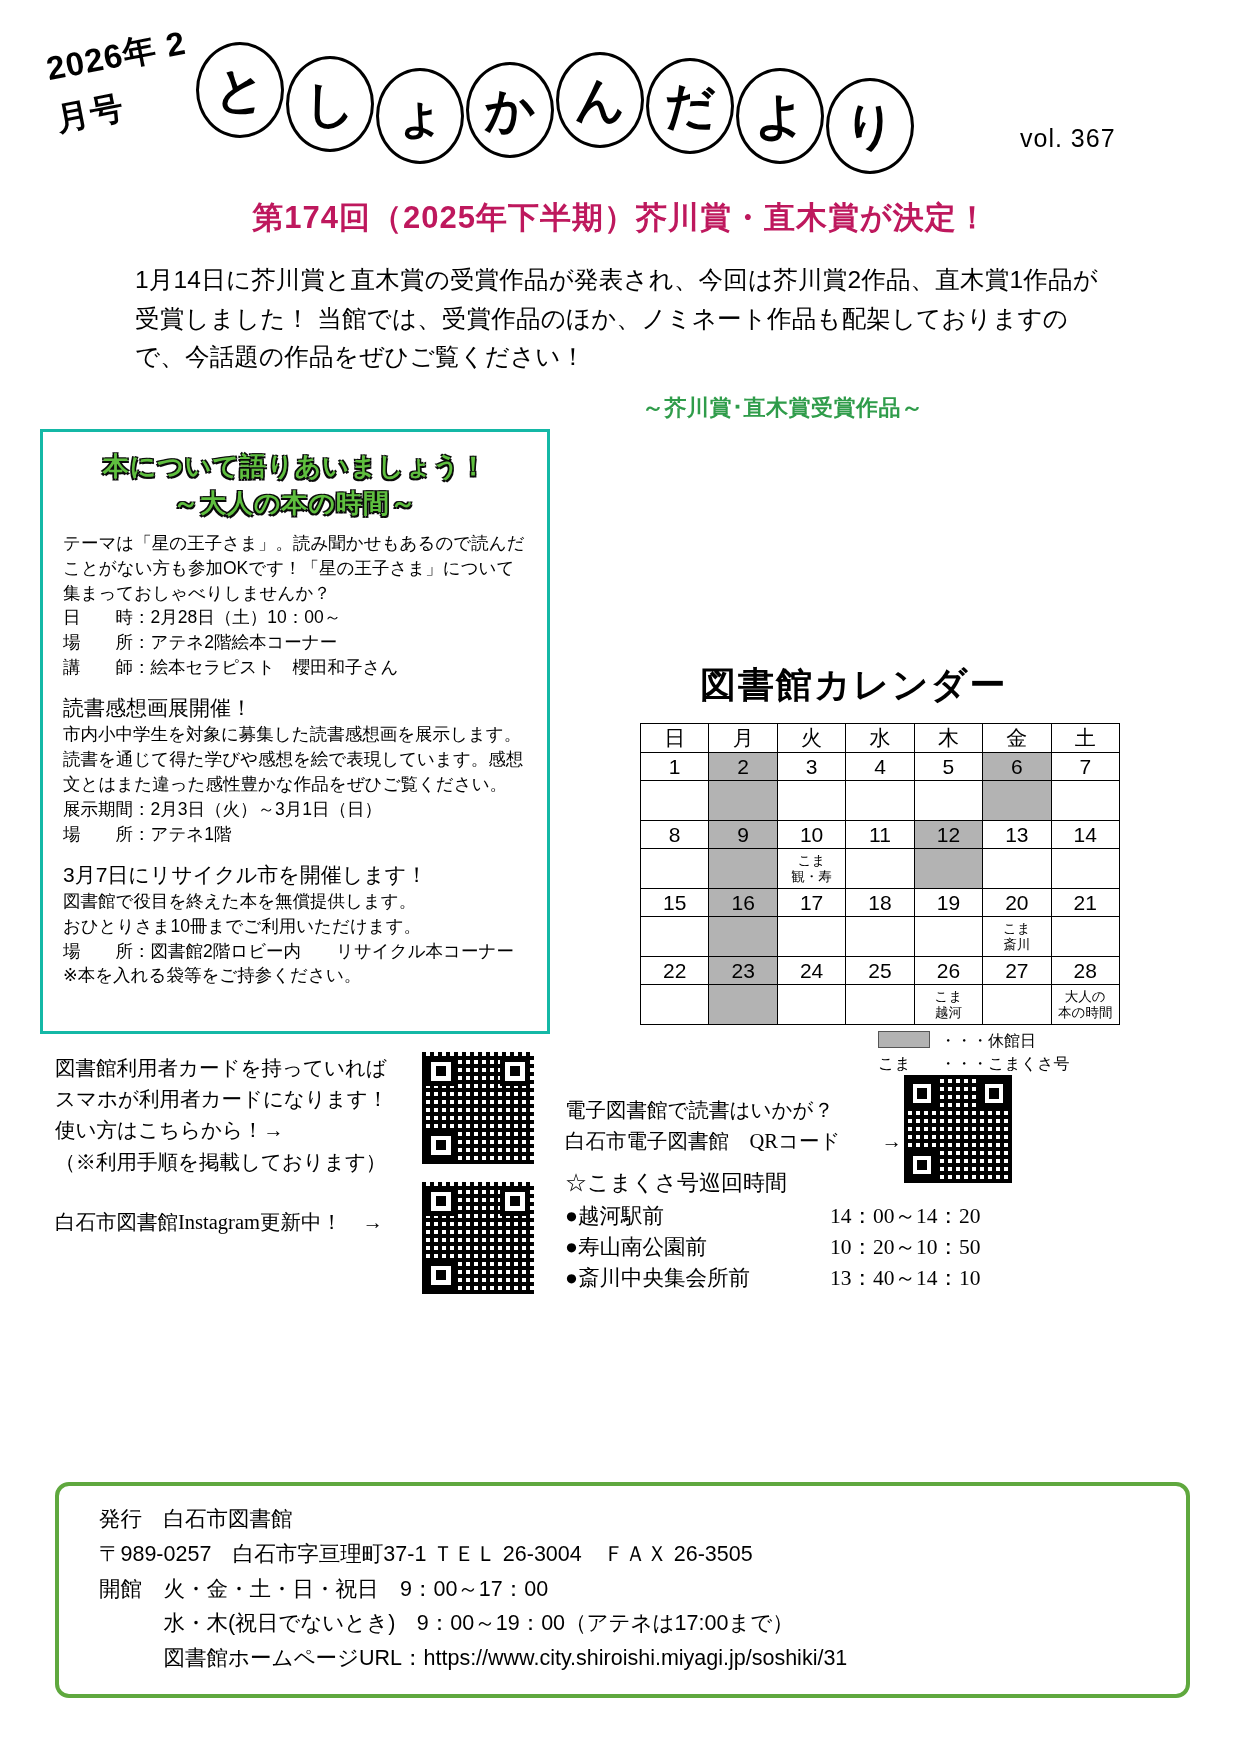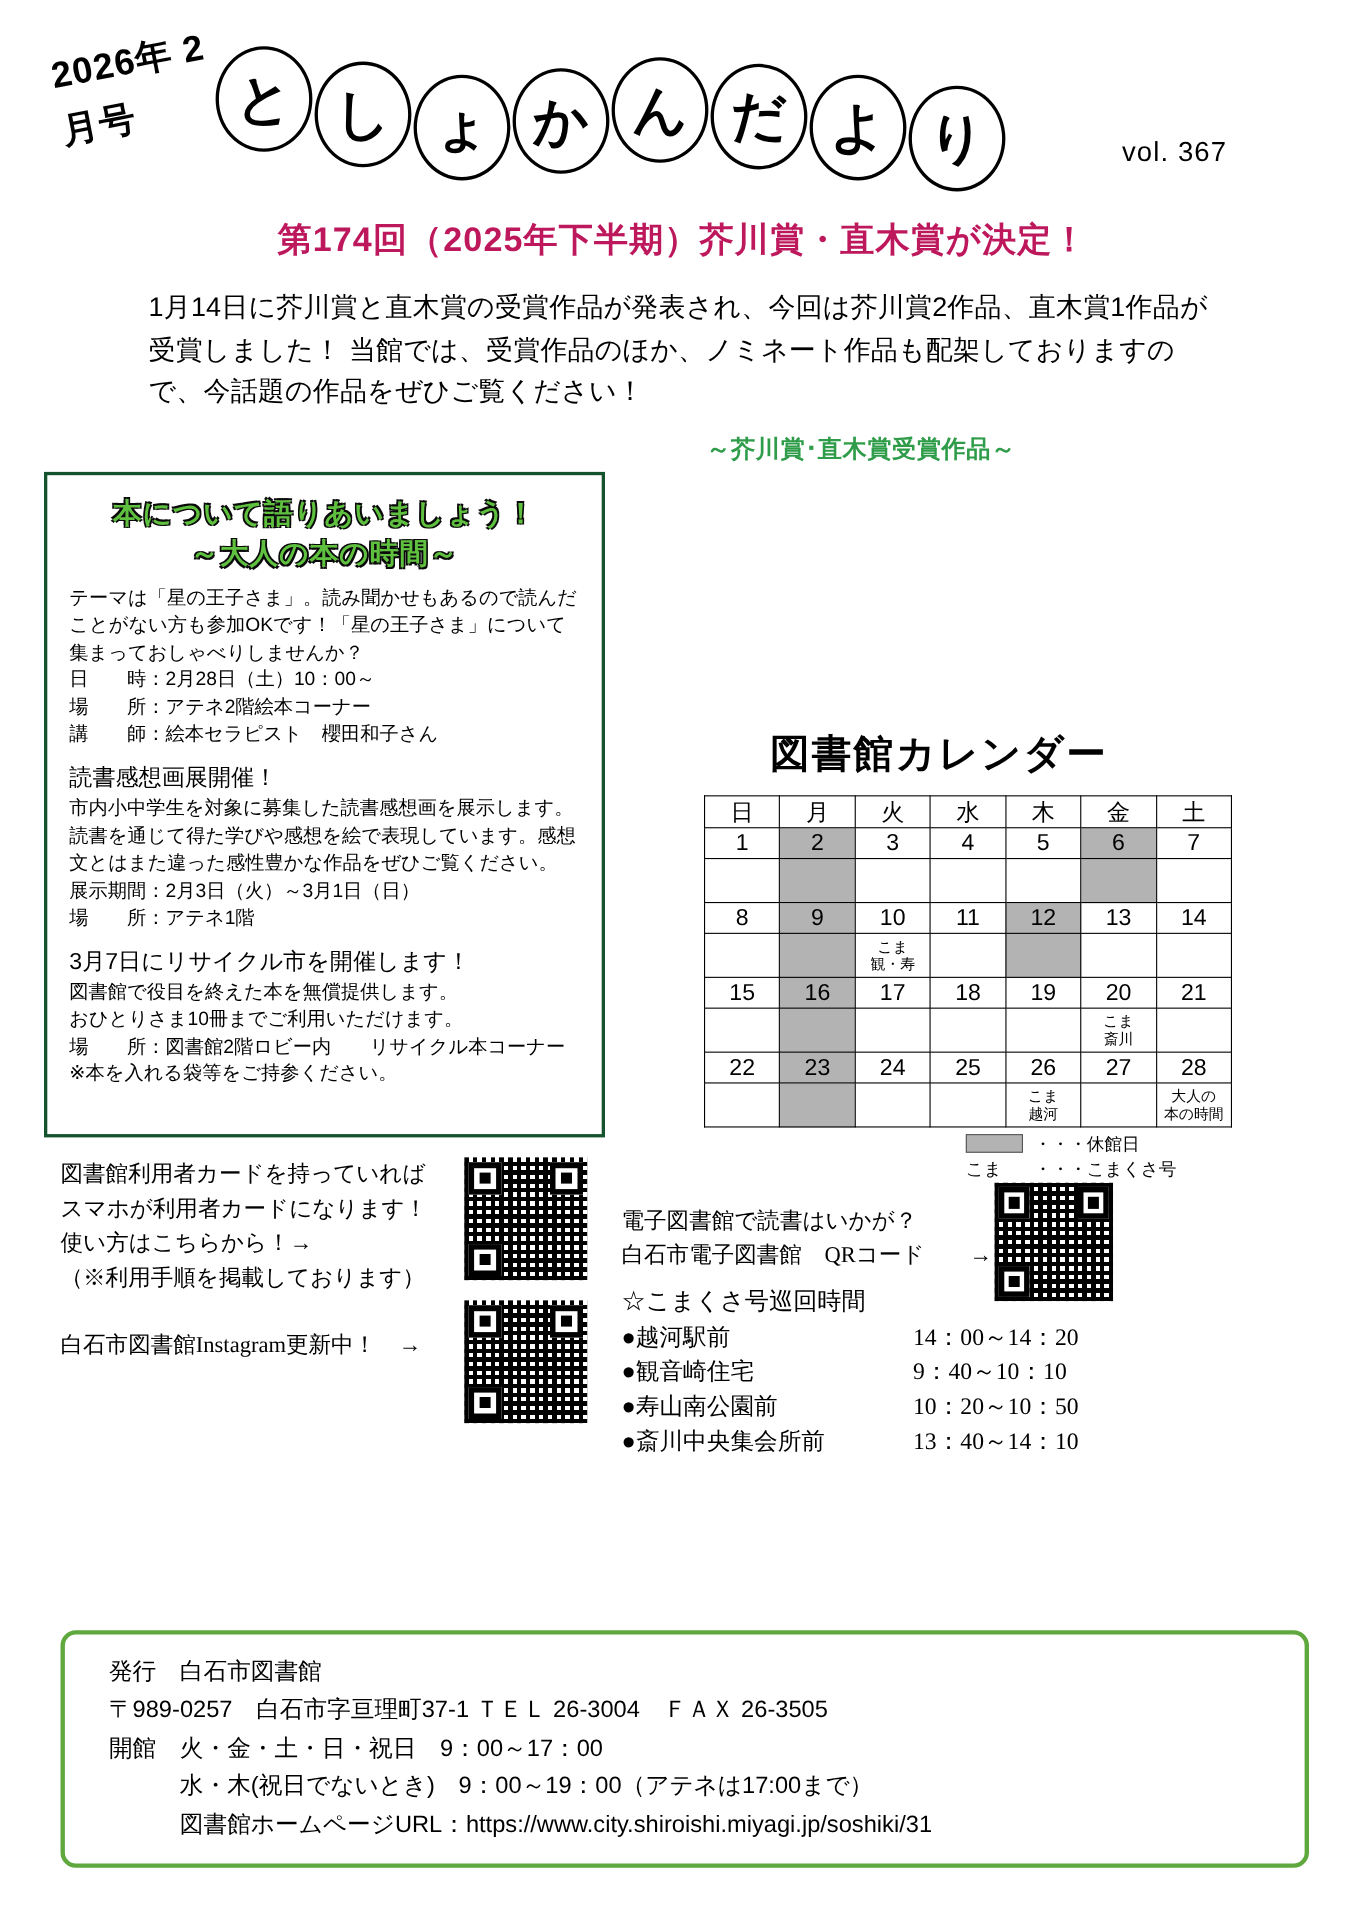--- a/index.html
+++ b/index.html
@@ -86,21 +86,21 @@
     margin-top: 16px;
     height: 660px;
   }
 
   
   .talk-box {
     position: absolute;
     left: 40px; top: 36px;
     width: 510px;
     height: 605px;
-    border: 3px solid #14532d;
+    border: 3px solid #14b8a6;
     background: #fff;
     padding: 16px 20px 10px 20px;
   }
   .talk-title {
     text-align: center;
     font-size: 26px;
     font-weight: bold;
     color: #5fbf3f;
     line-height: 1.4;
     text-shadow:
@@ -470,24 +470,20 @@
 
   <div class="info-right">電子図書館で読書はいかが？
 白石市電子図書館　QRコード　　→</div>
   <div class="tour-title">☆こまくさ号巡回時間</div>
   <div class="tour-list">
     <div class="row">
       <span class="place">●越河駅前</span>
       <span class="time">14：00～14：20</span>
     </div>
     <div class="row">
-      <span class="place">●観音崎住宅</span>
-      <span class="time">9：40～10：10</span>
-    </div>
-    <div class="row">
       <span class="place">●寿山南公園前</span>
       <span class="time">10：20～10：50</span>
     </div>
     <div class="row">
       <span class="place">●斎川中央集会所前</span>
       <span class="time">13：40～14：10</span>
     </div>
   </div>
 </div>
 

